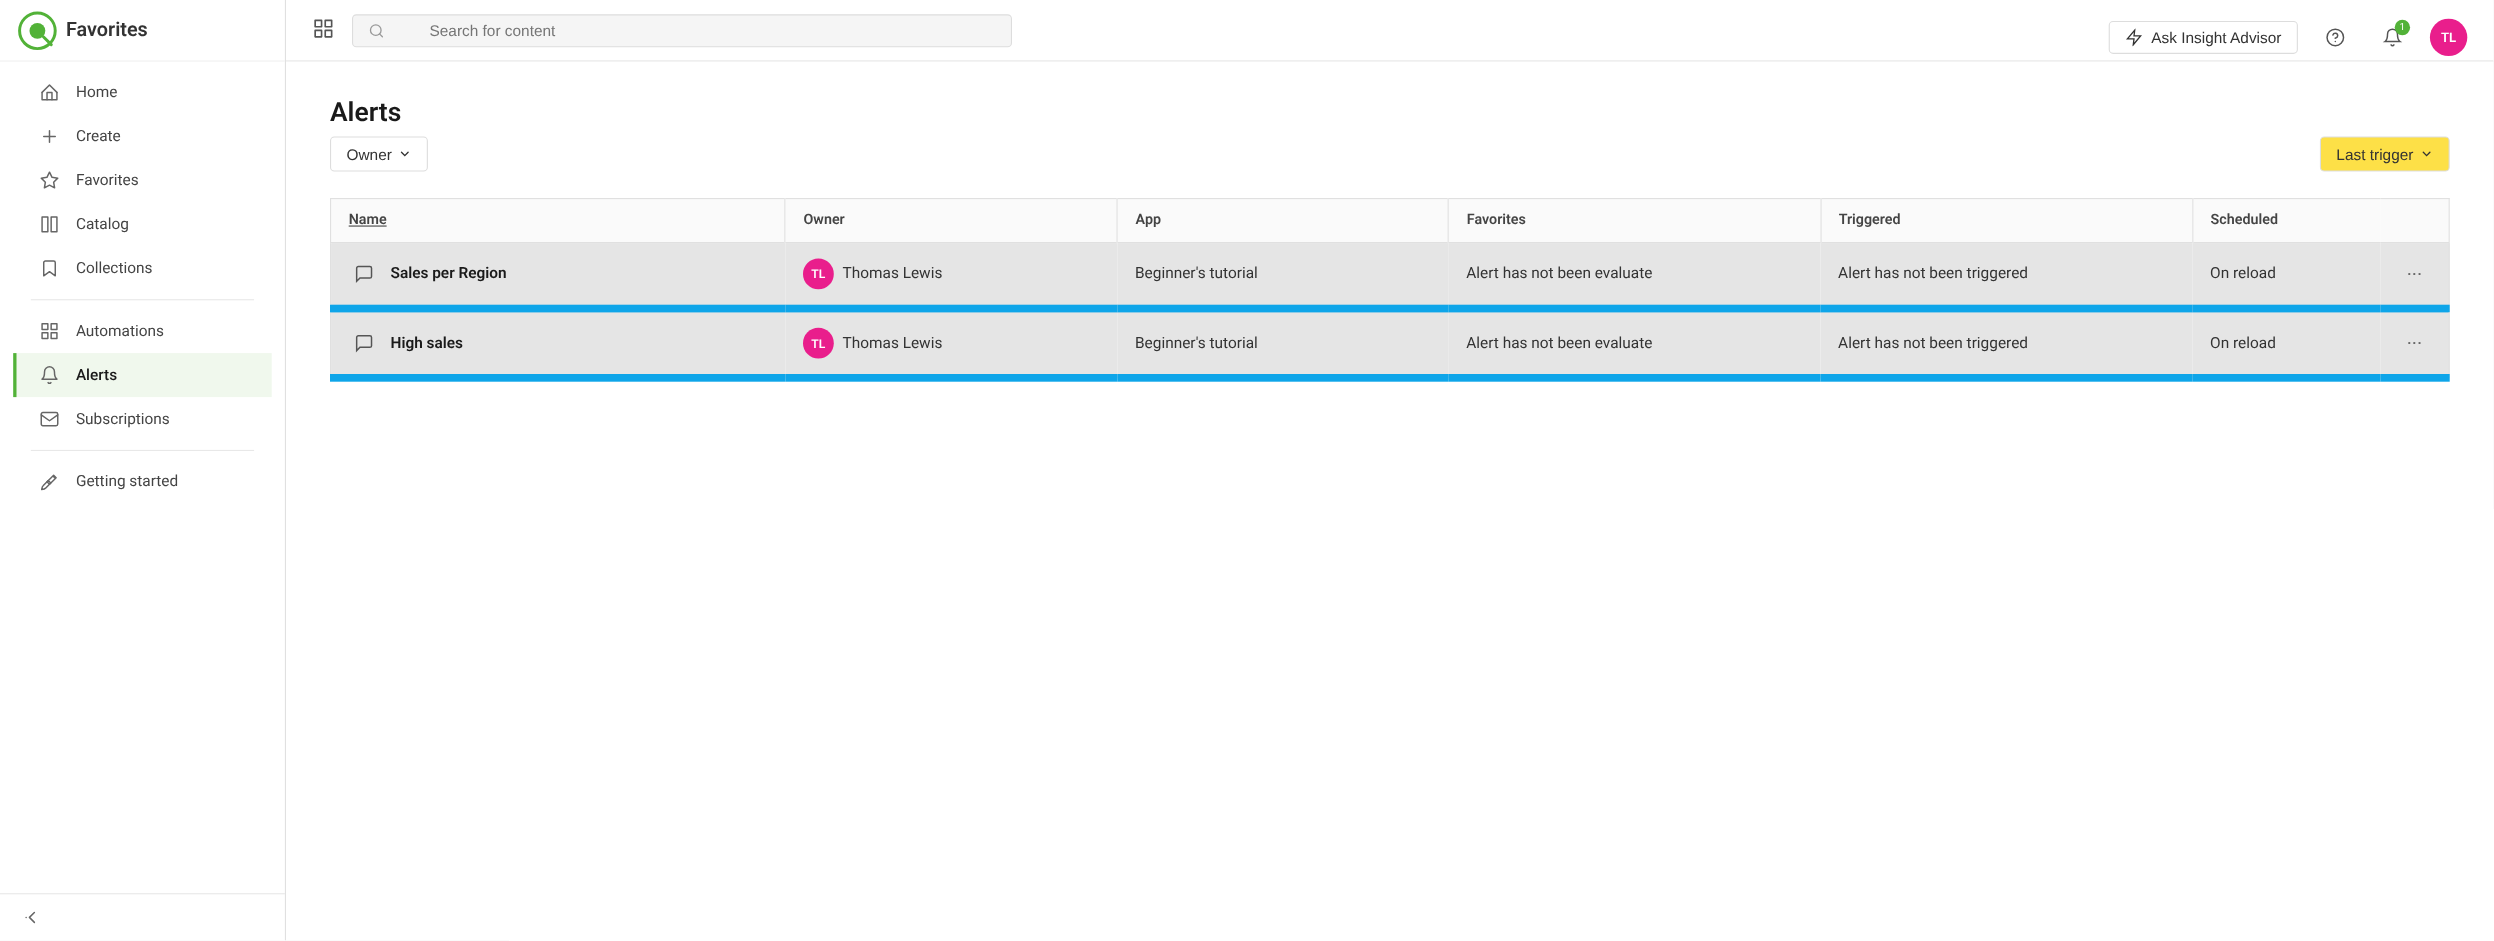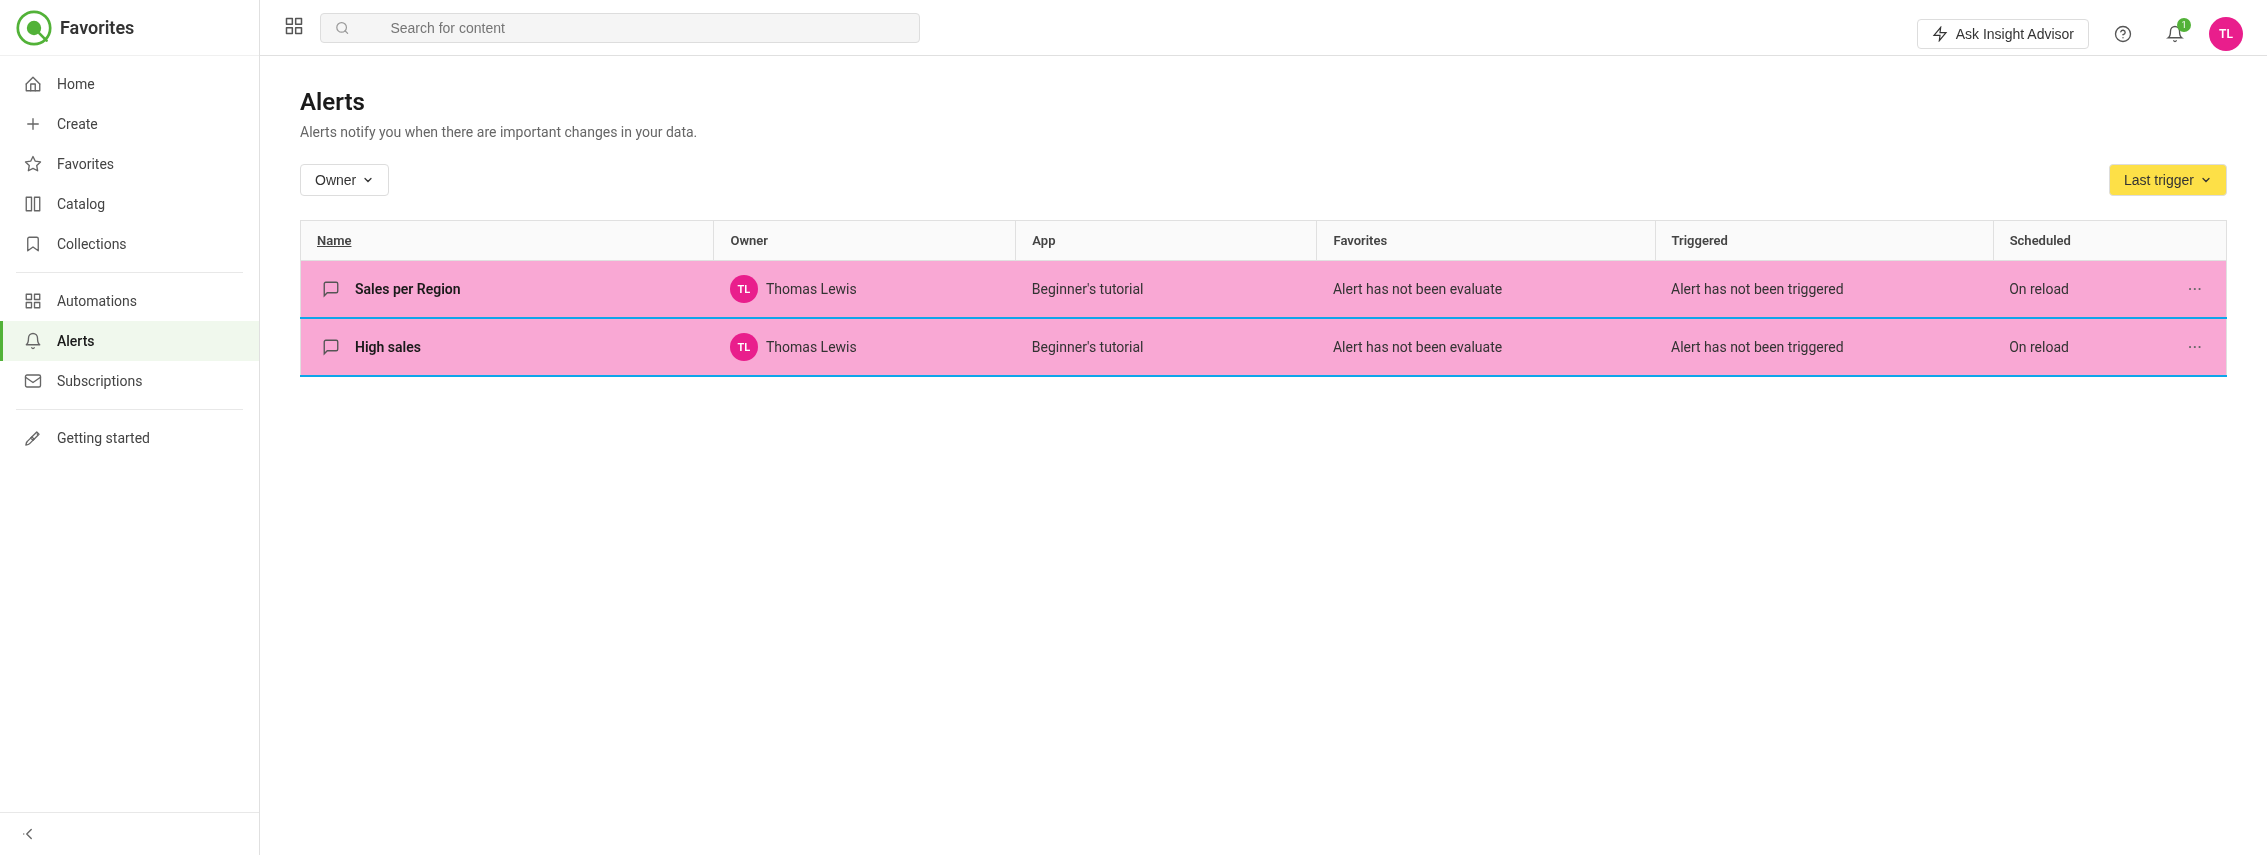--- a/index.html
+++ b/index.html
@@ -27,21 +27,21 @@
       display: flex; align-items: center; gap: 8px;
     }
     .qlik-logo-mark {
       width: 36px; height: 36px;
     }
     .qlik-logo-text {
       font-size: 18px; font-weight: 600; color: #333;
     }
     .sidebar-nav {
       flex: 1;
-      padding: 8px 0;
+      padding: 8px 12px;
       overflow-y: auto;
     }
     .nav-item {
       display: flex;
       align-items: center;
       gap: 14px;
       padding: 10px 20px;
       cursor: pointer;
       color: #444;
       font-size: 14px;
@@ -159,22 +159,22 @@
     }
     .col-name { width: 22%; text-decoration: underline; }
     .col-owner { width: 16%; }
     .col-app { width: 16%; }
     .col-evaluated { width: 18%; }
     .col-triggered { width: 18%; }
     .col-scheduled { width: 9%; }
     .col-actions { width: 4%; }
 
     .alerts-table tbody tr {
-      border-bottom: 2px solid #0ea5e9;
-      background: #f9a8d4;
+      border-bottom: 7px solid #0ea5e9;
+      background: #e5e5e5;
     }
     .alerts-table td {
       padding: 14px 16px; font-size: 14px; color: #333; vertical-align: middle;
     }
     .alert-name-cell {
       display: flex; align-items: center; gap: 10px;
     }
     .alert-icon {
       width: 28px; height: 28px; display: flex; align-items: center; justify-content: center;
       color: #555; flex-shrink: 0;
@@ -365,21 +365,20 @@
         </svg>
         <span class="notification-badge">1</span>
       </div>
 
       <div class="avatar">TL</div>
     </div>
   </div>
 
   <div class="page-content">
     <h1 class="page-title">Alerts</h1>
-    <p class="page-subtitle">Alerts notify you when there are important changes in your data.</p>
 
     <div class="toolbar">
       <button class="owner-btn">
         <span>Owner</span>
         <svg width="12" height="12" viewBox="0 0 24 24" fill="none" stroke="currentColor" stroke-width="2.5" stroke-linecap="round">
           <polyline points="6 9 12 15 18 9"></polyline>
         </svg>
       </button>
       <button class="last-trigger-btn">
         <span>Last trigger</span>

